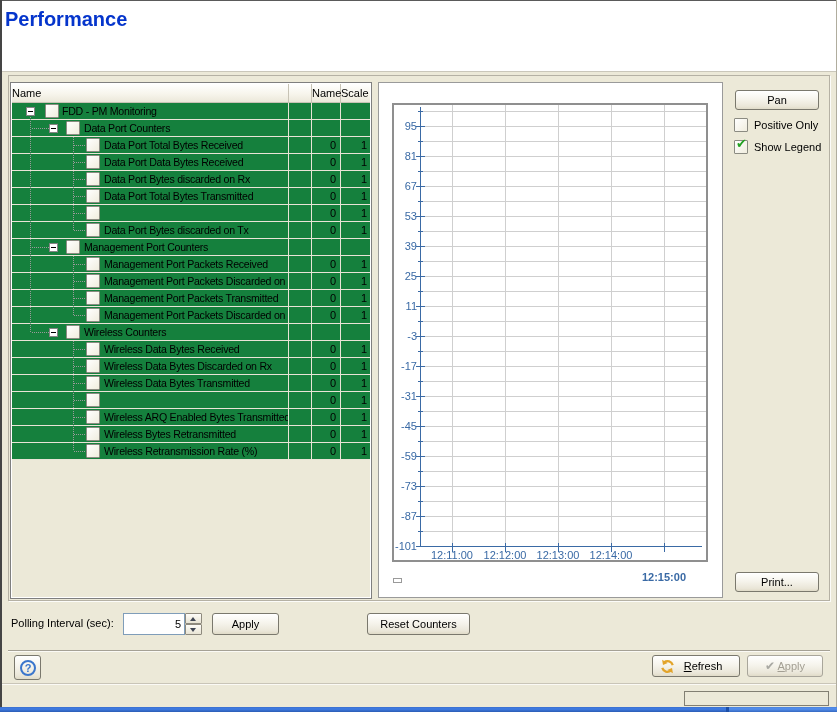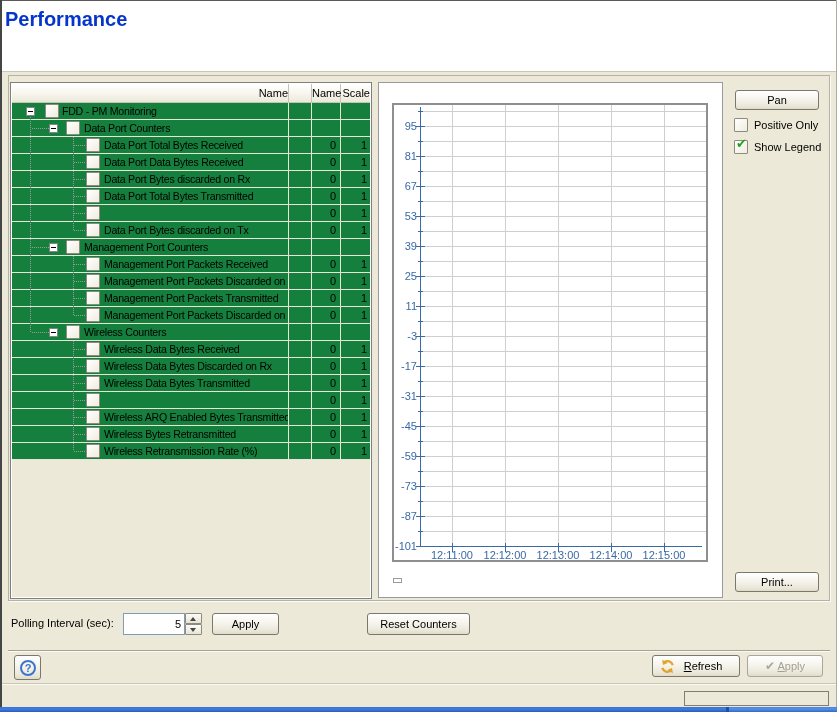--- a/index.html
+++ b/index.html
@@ -16,21 +16,21 @@
   .hdr-line{left:0;top:71px;width:837px;height:1px;background:#cac7ba;}
   
   .group{left:8px;top:75px;width:822px;height:526px;border:1px solid #b5b1a4;box-sizing:border-box;
          box-shadow:1px 1px 0 rgba(255,255,255,.85);}
   
   .tree-panel{left:10px;top:82px;width:362px;height:517px;box-sizing:border-box;
               border:1px solid #7f7f7f;box-shadow:inset 0 0 0 1px #ffffff;background:#ece9d8;}
   .tree-header{left:1px;top:1px;width:358px;height:19px;display:flex;box-sizing:border-box;
                background:linear-gradient(180deg,#ffffff,#f7f5ec 55%,#ebe8da 100%);
                border-bottom:1px solid #c7c3b5;}
-  .th{box-sizing:border-box;border-right:1px solid #c7c3b5;line-height:18px;text-align:right;}
+  .th{box-sizing:border-box;border-right:1px solid #c7c3b5;line-height:18px;text-align:left;}
   .th:last-child{border-right:none;}
   .tree-rows{left:1px;top:20px;width:358px;height:357px;}
   .trow{display:flex;height:17px;box-sizing:border-box;background:#15803d;border-bottom:1px solid #e8e4d6;}
   .tcell{box-sizing:border-box;border-right:1px solid #e8e4d6;height:16px;}
   .tcell.name{position:relative;overflow:hidden;}
   .tcell.num{text-align:right;line-height:16px;}
   .tlabel{position:absolute;top:0;line-height:16px;white-space:nowrap;font-size:10.6px;letter-spacing:-0.25px;}
   .cb{position:absolute;width:14px;height:14px;box-sizing:border-box;border:1px solid #8b8b82;
       background:linear-gradient(135deg,#ffffff,#f0edde);border-radius:1px;}
   .trow .cb{top:1px;}
@@ -407,21 +407,21 @@
         <div style="position: absolute; left: 24px; top: 426px; width: 5px; height: 1px; background: rgb(58, 106, 165);"></div>
         <div style="position: absolute; left: 58px; top: 438px; width: 1px; height: 9px; background: rgb(58, 106, 165);"></div>
         <div class="xlab" style="position: absolute; top: 445px; left: 32px;">12:11:00</div>
         <div style="position: absolute; left: 111px; top: 438px; width: 1px; height: 9px; background: rgb(58, 106, 165);"></div>
         <div class="xlab" style="position: absolute; top: 445px; left: 85px;">12:12:00</div>
         <div style="position: absolute; left: 164px; top: 438px; width: 1px; height: 9px; background: rgb(58, 106, 165);"></div>
         <div class="xlab" style="position: absolute; top: 445px; left: 138px;">12:13:00</div>
         <div style="position: absolute; left: 217px; top: 438px; width: 1px; height: 9px; background: rgb(58, 106, 165);"></div>
         <div class="xlab" style="position: absolute; top: 445px; left: 191px;">12:14:00</div>
         <div style="position: absolute; left: 270px; top: 438px; width: 1px; height: 9px; background: rgb(58, 106, 165);"></div>
-        <div class="xlab" style="position: absolute; top: 445px; left: 244px;">12:15:00</div>
+        <div class="xlab" style="position: absolute; top: 467px; left: 244px; font-weight: bold;">12:15:00</div>
       </div>
     <div class="abs legend-box"></div>
   </div>
 
   <div class="abs btn" style="left:735px;top:90px;width:84px;height:20px;line-height:18px;">Pan</div>
   <div class="abs cb" style="left:734px;top:118px;" id="cbPositive"></div>
   <div class="abs opt-label" style="left:754px;top:119px;">Positive Only</div>
   <div class="abs cb" style="left:734px;top:140px;" id="cbLegend">
       <span class="check">✔</span>
     </div>

